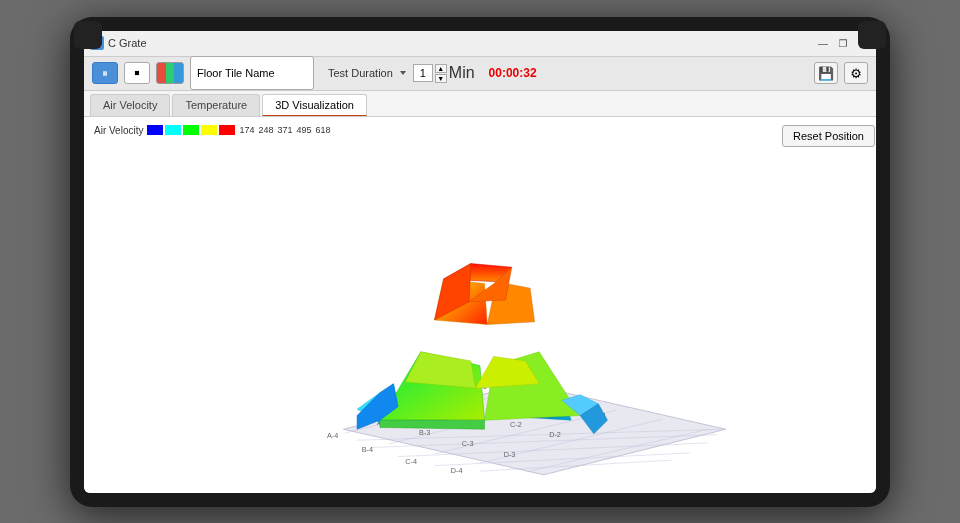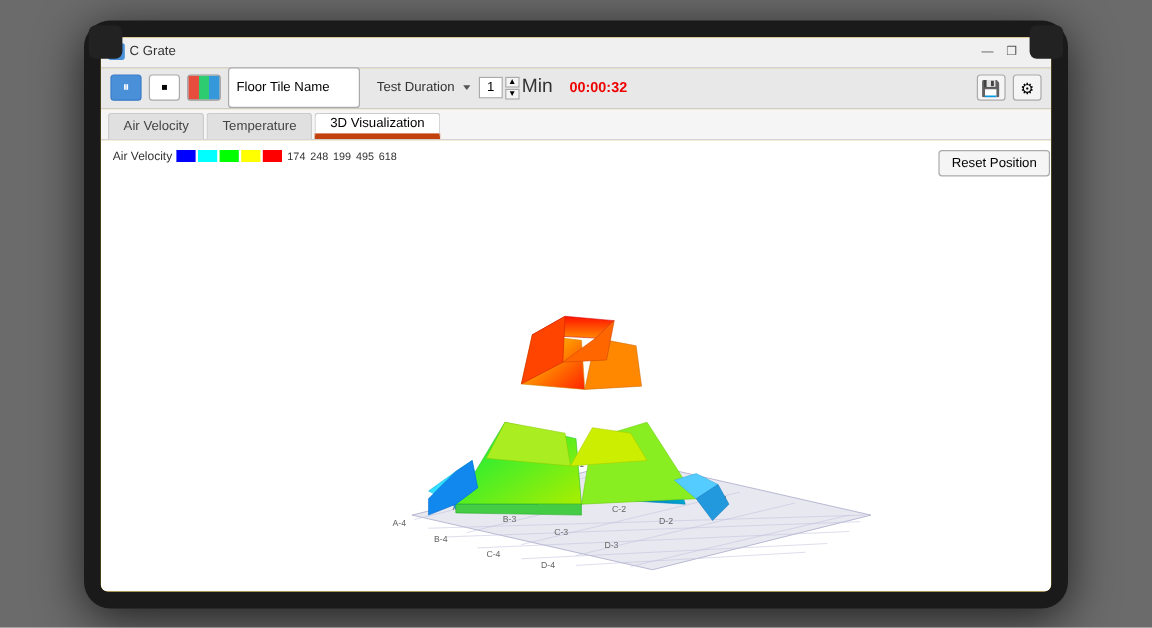--- a/index.html
+++ b/index.html
@@ -32,21 +32,21 @@
       height: 28px;
       background: #222;
       border-radius: 6px;
     }
     .tablet-shell::before { top: 4px; left: 4px; }
     .tablet-shell::after { top: 4px; right: 4px; }
 
     .screen {
       width: 100%;
       height: 100%;
-      background: #eab308;
+      background: #fca5a5;
       border-radius: 6px;
       overflow: hidden;
       display: flex;
       flex-direction: column;
     }
 
     
     .title-bar {
       height: 26px;
       background: #f0f0f0;
@@ -118,21 +118,21 @@
       border-color: #999;
     }
 
     .floor-tile-input {
       height: 22px;
       border: 1px solid #aaa;
       border-radius: 3px;
       padding: 16px 6px;
       font-size: 11px;
       background: white;
-      width: 110px;
+      width: 124px;
     }
 
     .test-duration-label {
       font-size: 11px;
       color: #333;
       margin-left: 8px;
     }
     .duration-control {
       display: flex;
       align-items: center;
@@ -207,21 +207,21 @@
       border-bottom: none;
       border-radius: 3px 3px 0 0;
       background: #e0e0e0;
       cursor: pointer;
       display: flex;
       align-items: center;
       color: #444;
     }
     .tab.active {
       background: #fff;
-      border-bottom: 5px solid #c2410c;
+      border-bottom: 1px solid #c2410c;
       color: #000;
     }
     .tab-stats {
       margin-left: auto;
       display: flex;
       align-items: center;
       gap: 20px;
       padding-right: 8px;
       padding-bottom: 2px;
     }
@@ -358,21 +358,21 @@
         <span class="legend-label">Air Velocity</span>
         <div style="display:flex;align-items:center;gap:2px;">
           <div style="width:16px;height:10px;background:#0000ff;"></div>
           <div style="width:16px;height:10px;background:#00ffff;"></div>
           <div style="width:16px;height:10px;background:#00ff00;"></div>
           <div style="width:16px;height:10px;background:#ffff00;"></div>
           <div style="width:16px;height:10px;background:#ff0000;"></div>
         </div>
         <span class="legend-val">174</span>
         <span class="legend-val">248</span>
-        <span class="legend-val">199</span>
+        <span class="legend-val">371</span>
         <span class="legend-val">495</span>
         <span class="legend-val">618</span>
       </div>
 
       <button class="reset-btn">Reset Position</button>
 
       <div class="viz-container">
         <svg class="viz-svg" viewBox="0 0 700 380" xmlns="http://www.w3.org/2000/svg">
           <defs>
             <linearGradient id="grad_blue_cyan" x1="0%" y1="0%" x2="100%" y2="100%">

